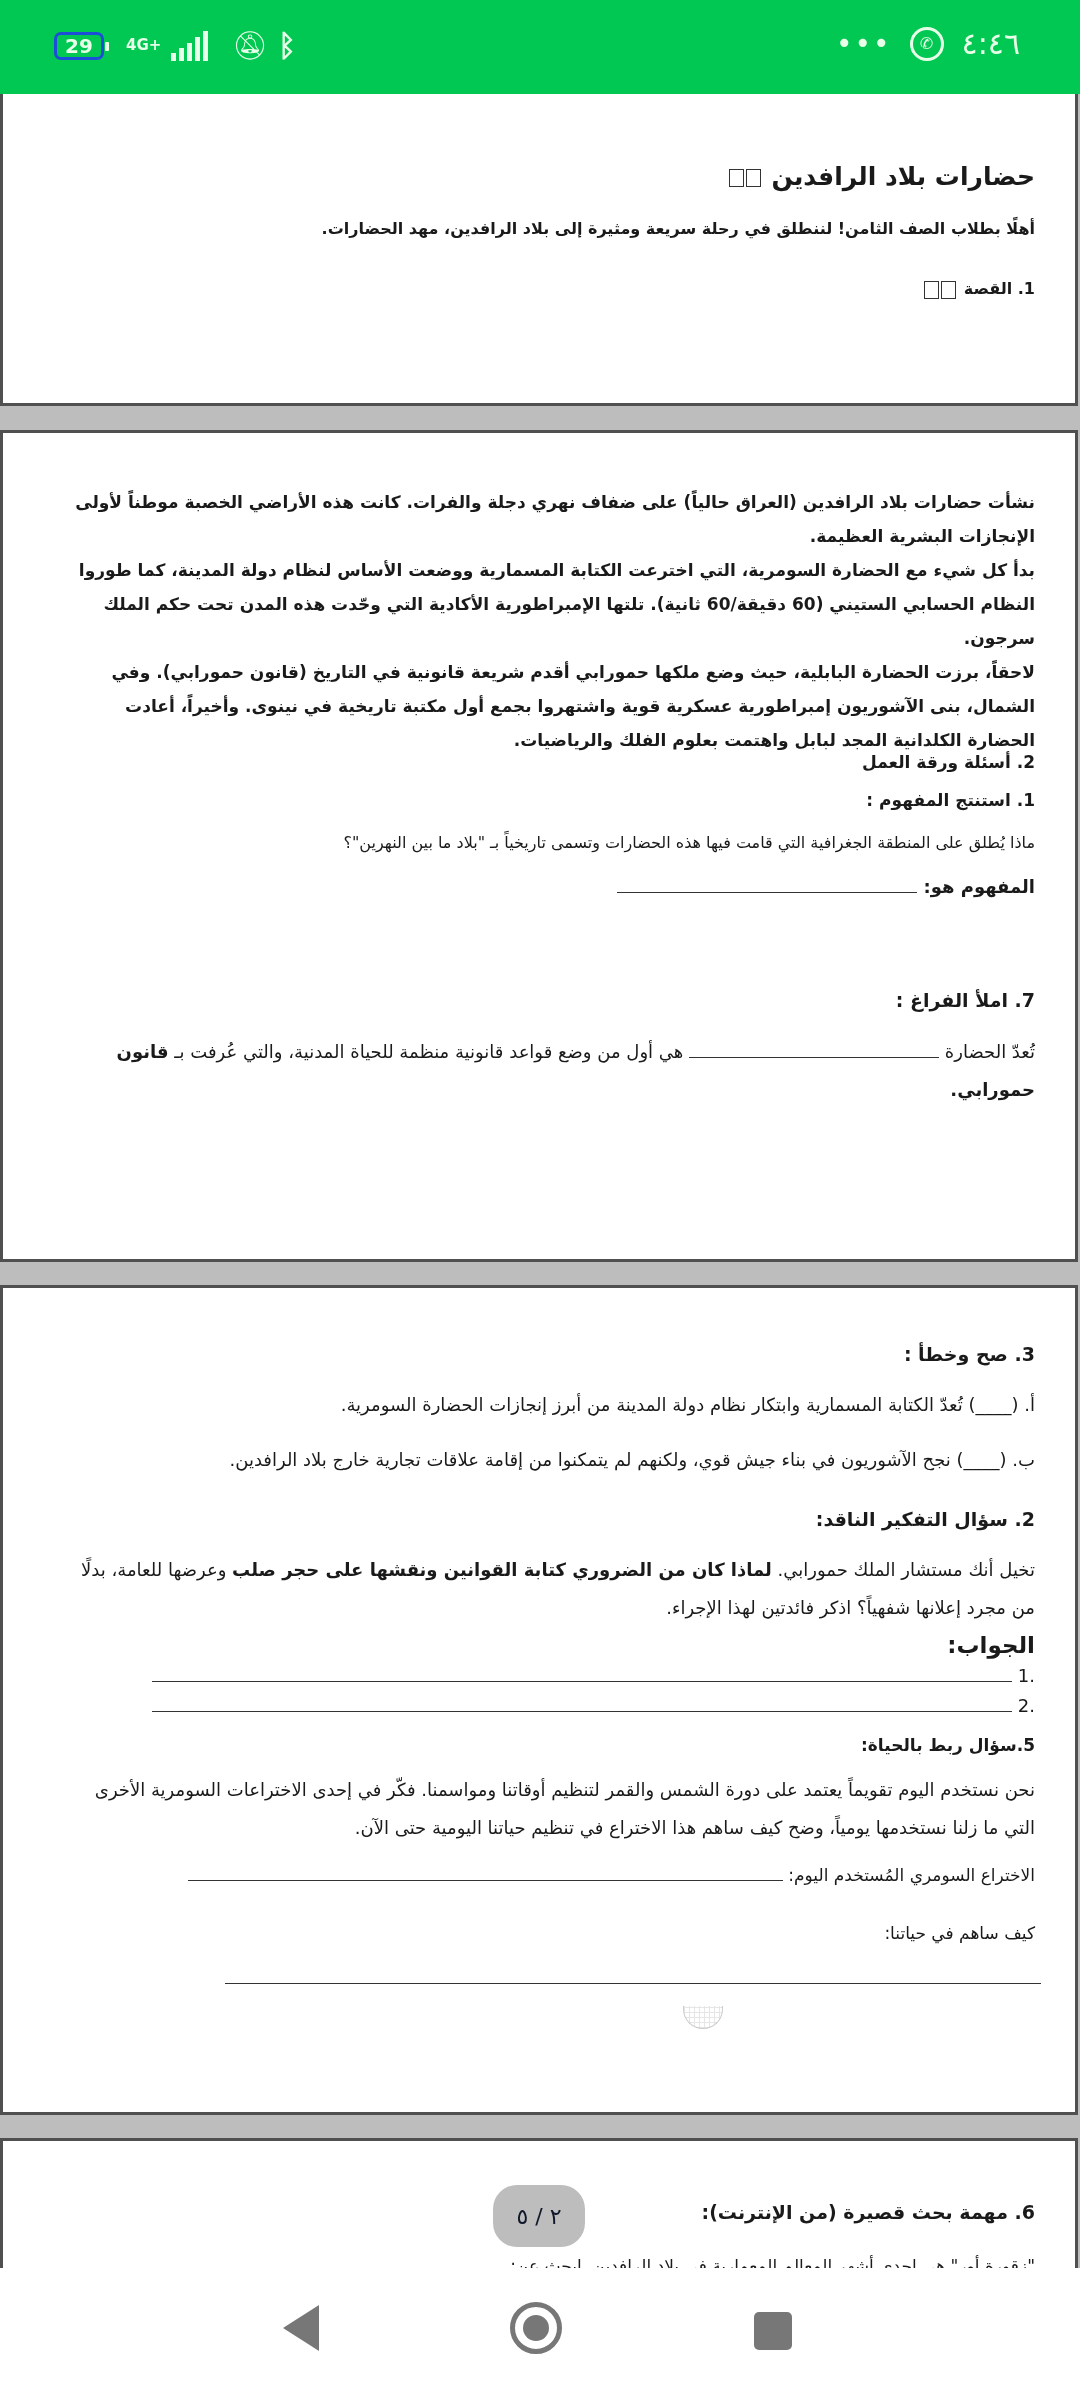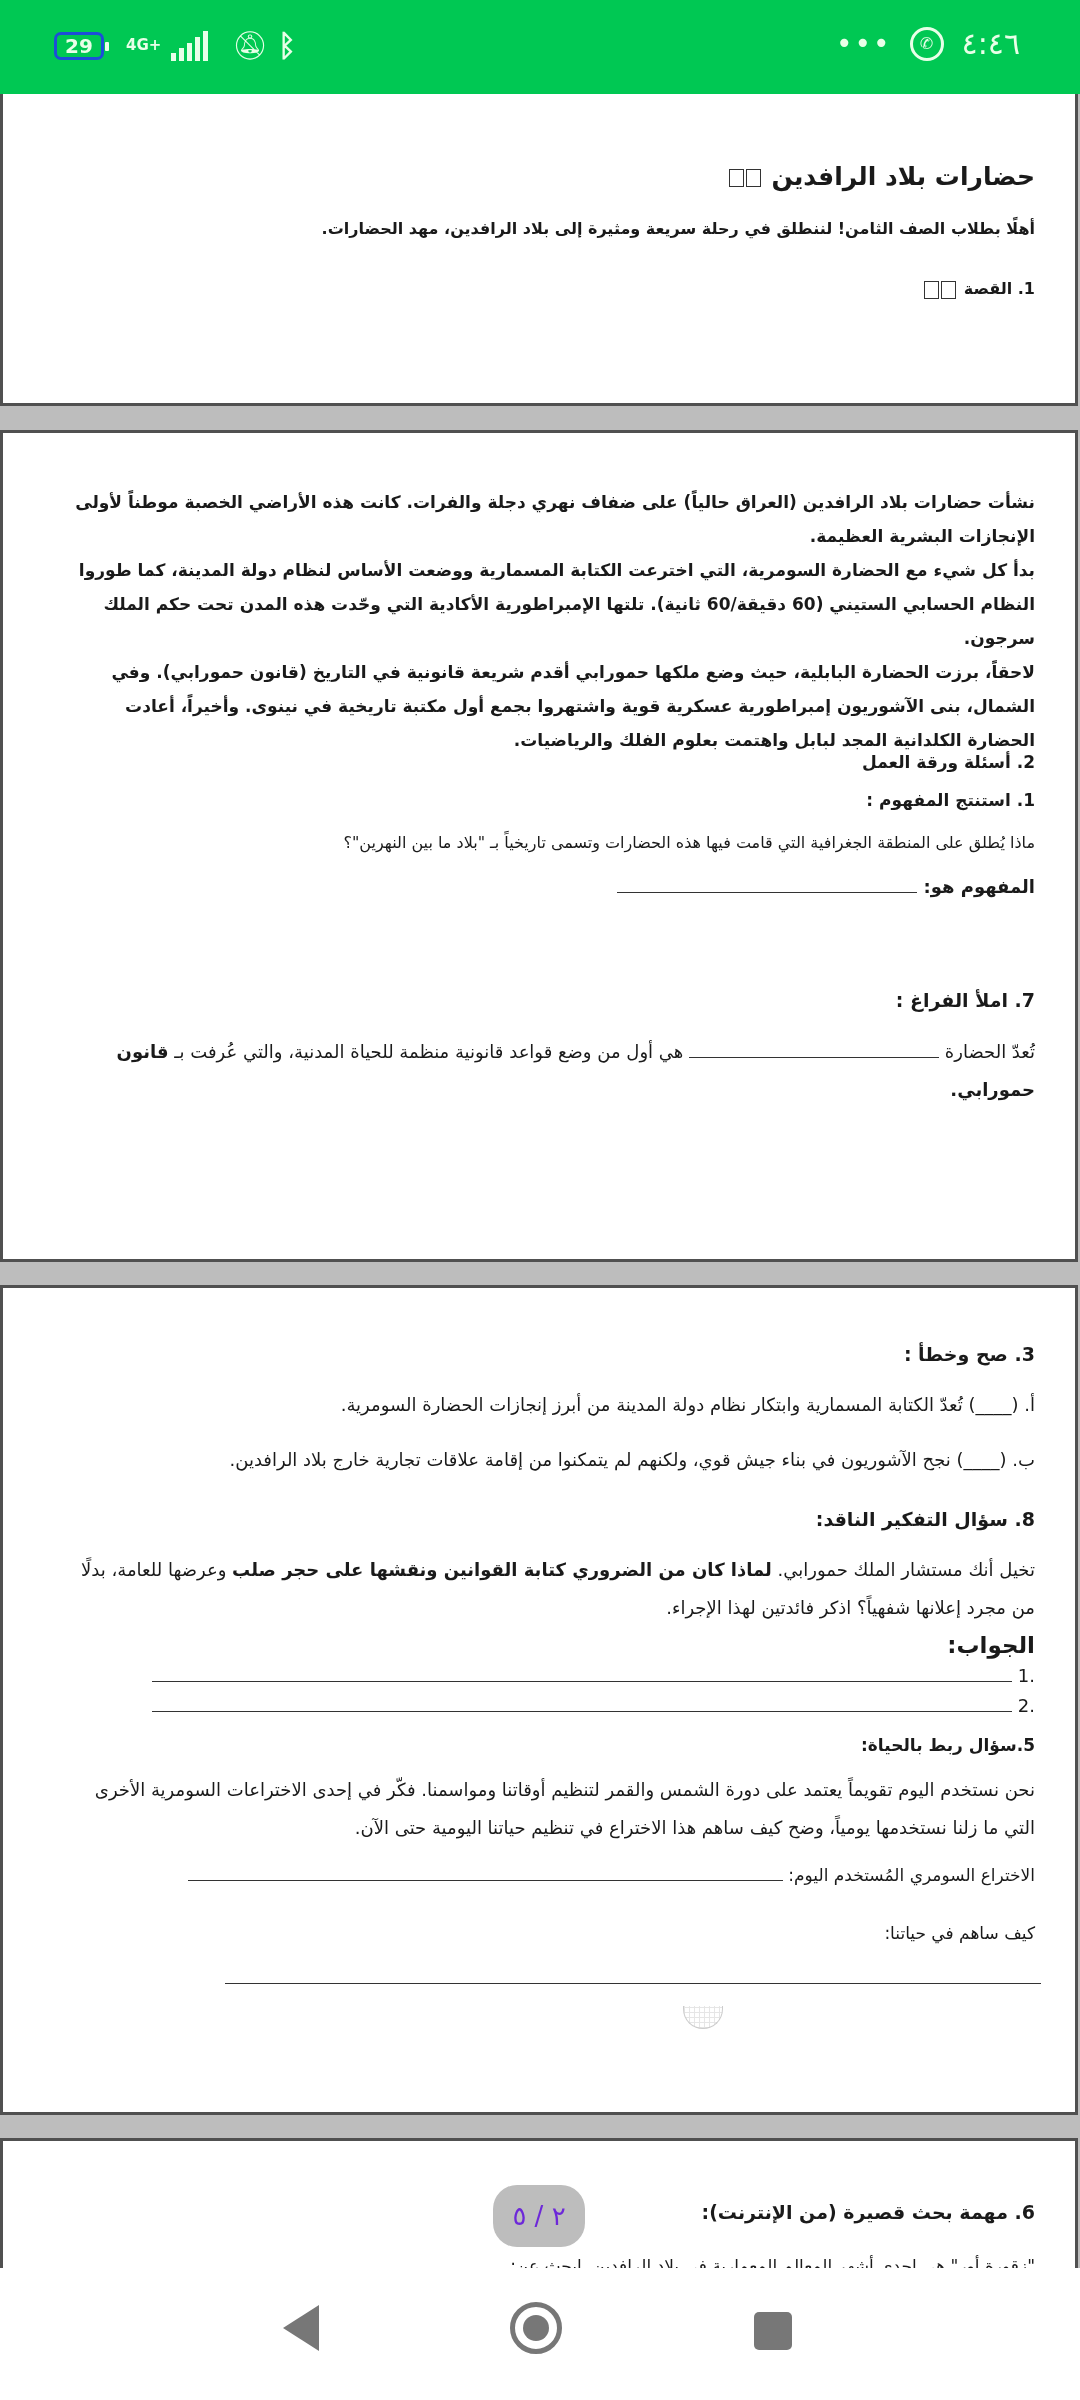--- a/index.html
+++ b/index.html
@@ -39,21 +39,21 @@
 
   .rtl { direction:rtl; text-align:right; position:absolute; right:40px; }
   .title { font-size:25px; font-weight:bold; }
   .txt { font-size:17px; line-height:34px; }
   .txt-b { font-size:17px; font-weight:bold; line-height:34px; }
   .h { font-size:19px; font-weight:bold; }
   .box { display:inline-block; width:13px; height:16px; border:1px solid #333; margin-right:2px; vertical-align:middle; }
   .blank { display:inline-block; border-bottom:1.5px solid #333; vertical-align:baseline; height:1px; }
   .pager {
     position:absolute; left:493px; top:2185px; width:92px; height:62px;
-    background:#bdbdbd; border-radius:24px; color:#6d28d9; font-size:26px;
+    background:#bdbdbd; border-radius:24px; color:#0f172a; font-size:22px;
     display:flex; align-items:center; justify-content:center; direction:rtl;
   }
   .nav-bar { position:absolute; left:0; top:2268px; width:1080px; height:132px; background:#fff; }
   .nav-back { position:absolute; left:283px; top:2305px; width:0; height:0;
     border-top:23px solid transparent; border-bottom:23px solid transparent; border-right:36px solid #777; }
   .nav-home { position:absolute; left:510px; top:2302px; width:52px; height:52px; border:5px solid #777; border-radius:50%; box-sizing:border-box; }
   .nav-home::after { content:""; position:absolute; left:8px; top:8px; width:26px; height:26px; border-radius:50%; background:#777; }
   .nav-recent { position:absolute; left:754px; top:2312px; width:38px; height:38px; background:#777; border-radius:5px; }
   .globe { position:absolute; left:680px; top:2003px; width:38px; height:22px; border:1px solid #ccc; border-top:none; border-radius:0 0 20px 20px;
     background:repeating-linear-gradient(90deg,#e6e6e6 0 1px,transparent 1px 5px),repeating-linear-gradient(0deg,#e6e6e6 0 1px,transparent 1px 5px); }
@@ -118,21 +118,21 @@
 <div class="page p3">
   <div class="rtl h" style="top:55px;">3. صح وخطأ :</div>
   <div class="rtl txt" style="top:100px;font-size:18px;">
     <span>أ. (____)</span>
     <span>تُعدّ الكتابة المسمارية وابتكار نظام دولة المدينة من أبرز إنجازات الحضارة السومرية.</span>
   </div>
   <div class="rtl txt" style="top:155px;font-size:18px;">
     <span>ب. (____)</span>
     <span>نجح الآشوريون في بناء جيش قوي، ولكنهم لم يتمكنوا من إقامة علاقات تجارية خارج بلاد الرافدين.</span>
   </div>
-  <div class="rtl h" style="top:220px;">8. سؤال التفكير الناقد:</div>
+  <div class="rtl h" style="top:220px;">2. سؤال التفكير الناقد:</div>
   <div class="rtl txt" style="top:263px;left:60px;font-size:18px;line-height:38px;">
     <span>تخيل أنك مستشار الملك حمورابي.</span>
     <b>لماذا كان من الضروري كتابة القوانين ونقشها على حجر صلب</b>
     <span>وعرضها للعامة، بدلًا من مجرد إعلانها شفهياً؟ اذكر فائدتين لهذا الإجراء.</span>
   </div>
   <div class="rtl txt-b" style="top:340px;font-size:23px;">الجواب:</div>
   <div class="rtl txt" style="top:373px;font-size:18px;line-height:30px;">
     <span>.1</span>
     <span class="blank" style="width:860px;"></span>
   </div>

